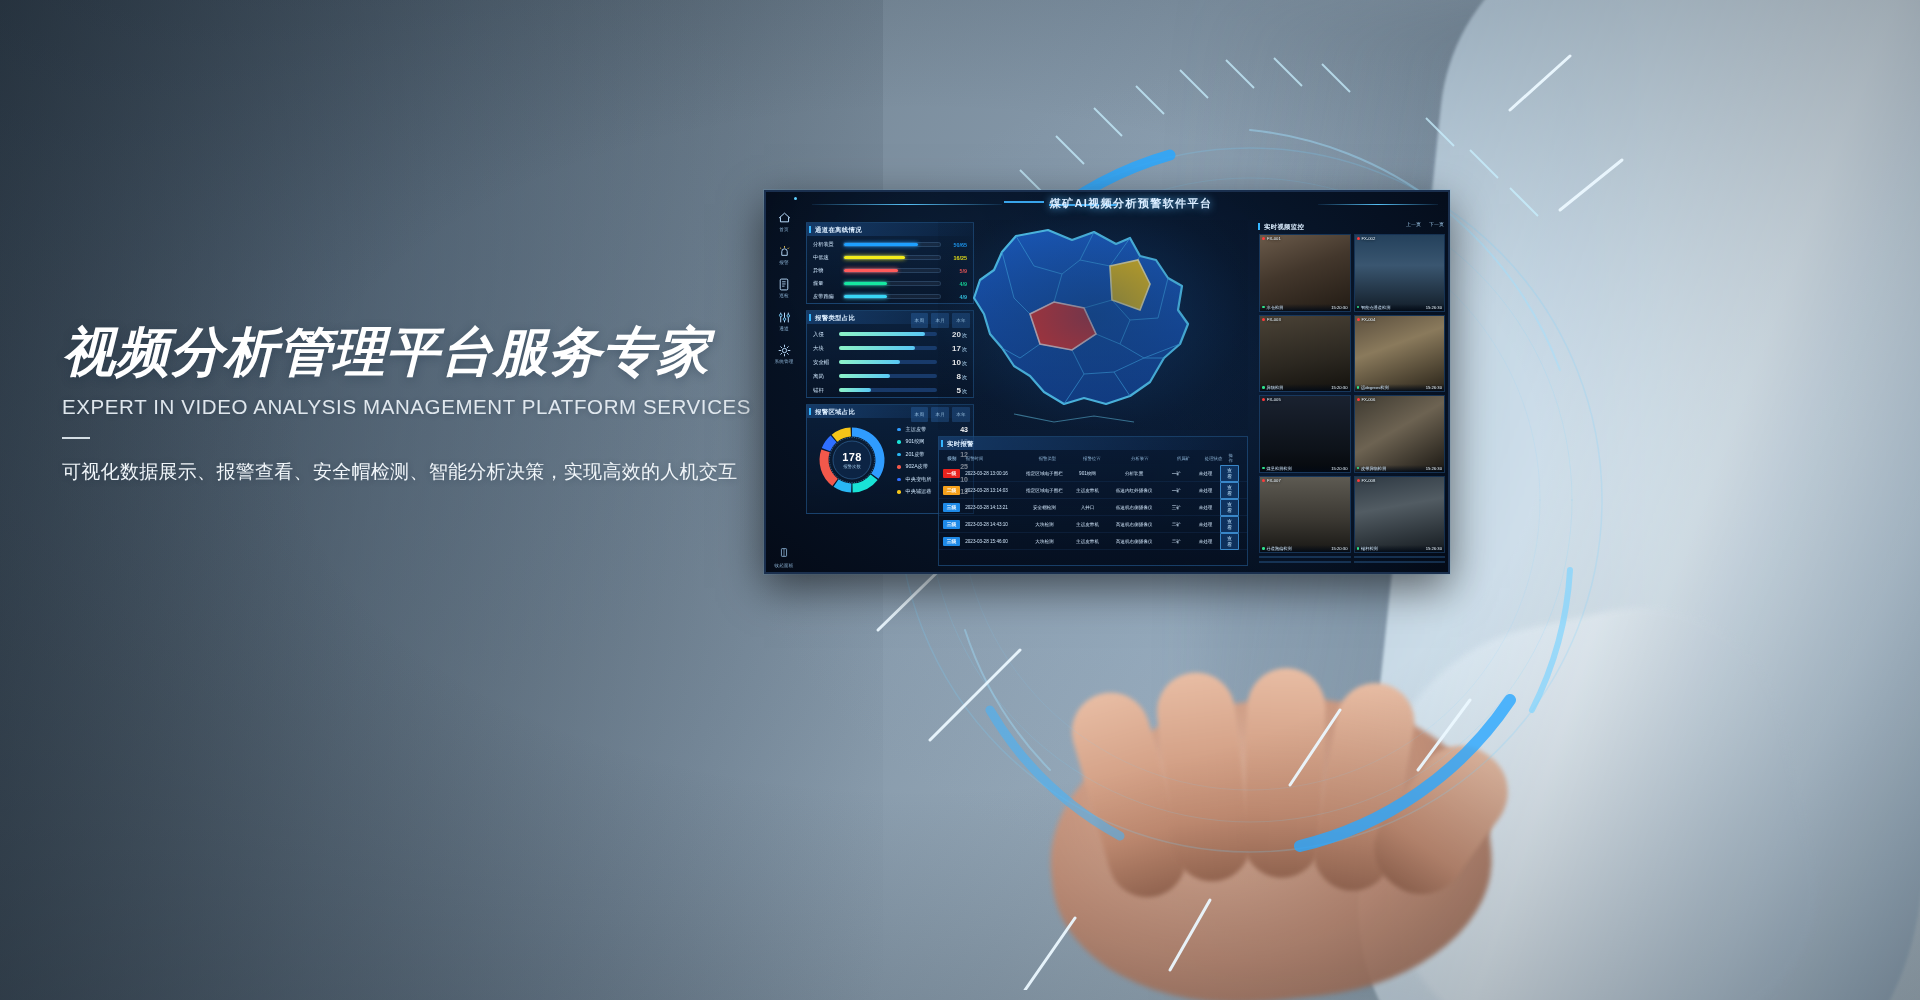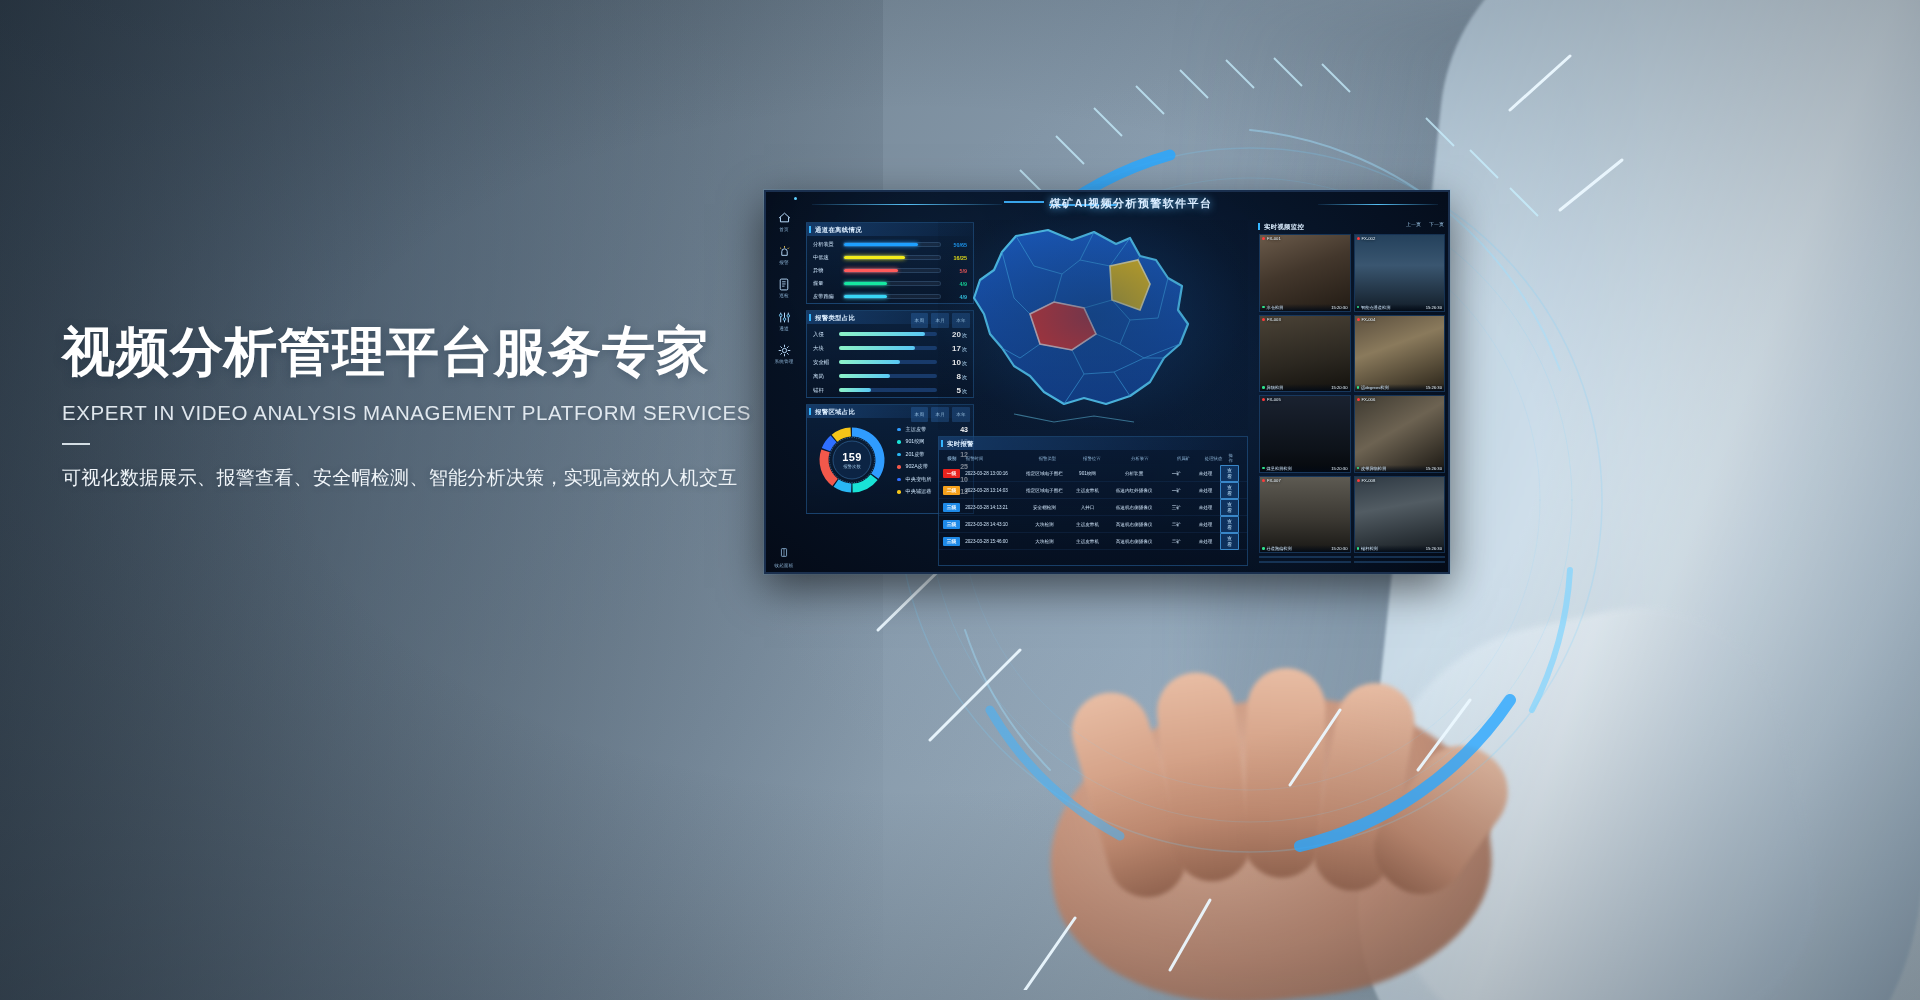--- a/index.html
+++ b/index.html
@@ -67,24 +67,24 @@
   .f2{ left:1165px; top:672px; transform:rotate(-7deg); }
   .f3{ left:1245px; top:668px; transform:rotate(2deg); }
   .f4{ left:1325px; top:682px; transform:rotate(10deg); }
   .thumb{ left:1395px; top:740px; width:92px; height:160px; transform:rotate(36deg); }
   .ringbox{ position:absolute; left:870px; top:10px; width:760px; height:980px; }
 
   
   .copy{ position:absolute; left:62px; top:322px; width:760px; }
   .copy h1{
     font-size:53px; line-height:1.12; font-weight:bold; color:#ffffff;
-    letter-spacing:1px; text-shadow:0 2px 10px rgba(20,40,60,.35);
+    letter-spacing:1px; text-shadow:0 2px 10px rgba(20,40,60,.35);font-style:italic;
   }
   .copy .en{
-    margin-top:20px; font-size:20.5px; letter-spacing:.6px;
+    margin-top:14px; font-size:20.5px; letter-spacing:.6px;
     color:#e8eff5; font-weight:300; opacity:.95;
     text-shadow:0 1px 6px rgba(20,40,60,.3);
   }
   .copy .rule{
     margin-top:18px; width:28px; height:2px; background:#e6eef4; opacity:.9;
   }
   .copy .desc{
     margin-top:20px; font-size:19px; color:#f0f5f9; letter-spacing:.3px;
     text-shadow:0 1px 6px rgba(20,40,60,.3);
   }
@@ -583,21 +583,21 @@
           <circle cx="61.00832101651062" cy="34.321986956600405" r="0.5" fill="rgba(120,200,255,.5)"></circle>
           <circle cx="61.37674264578615" cy="36.64810957647778" r="0.5" fill="rgba(120,200,255,.5)"></circle>
           <path d="M 39 11 A 28 28 0 0 1 61.83614792072139 55.20217109349646" fill="none" stroke="#2f9cff" stroke-width="9"></path>
           <path d="M 61.08417856881096 56.21304903092042 A 28 28 0 0 1 39.532987689288774 66.99492675687983" fill="none" stroke="#19e3d6" stroke-width="9"></path>
           <path d="M 38.273101556157016 66.99056302849834 A 28 28 0 0 1 23.0956398378459 62.04455093579577" fill="none" stroke="#29b7f5" stroke-width="9"></path>
           <path d="M 22.075085446856303 61.30576758080261 A 28 28 0 0 1 12.524197437093456 29.88781702060416" fill="none" stroke="#f2584b" stroke-width="9"></path>
           <path d="M 12.96090952065991 28.70603249428384 A 28 28 0 0 1 20.53611422804168 17.9504175290797" fill="none" stroke="#2f6fff" stroke-width="9"></path>
           <path d="M 21.501717310895483 17.141132167191614 A 28 28 0 0 1 37.74042520694551 11.028345216260412" fill="none" stroke="#f5c518" stroke-width="9"></path>
         </svg>
       <div class="donut-center">
-        <div class="donut-num">159</div>
+        <div class="donut-num">178</div>
         <div class="donut-lb">报警次数</div>
       </div>
     </div>
     <div class="legend" id="area-legend">
         <div class="lg-row">
           <span class="lg-dot" style="background: rgb(47, 156, 255);"></span>
           <span class="lg-lb">主运皮带</span>
           <span class="lg-val">43</span>
         </div>
         <div class="lg-row">

